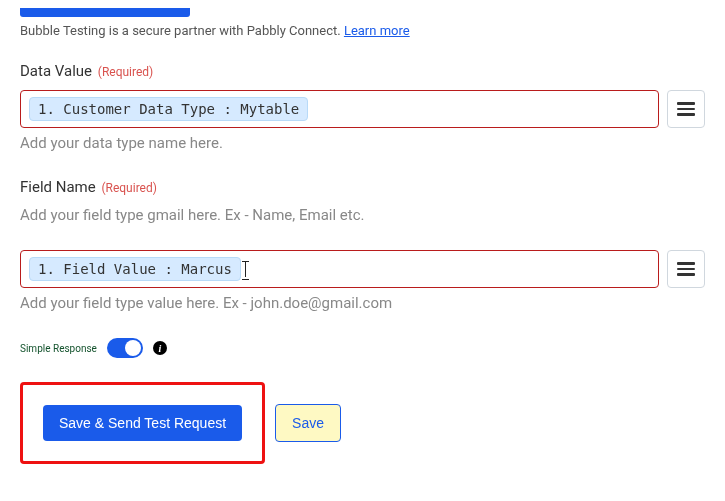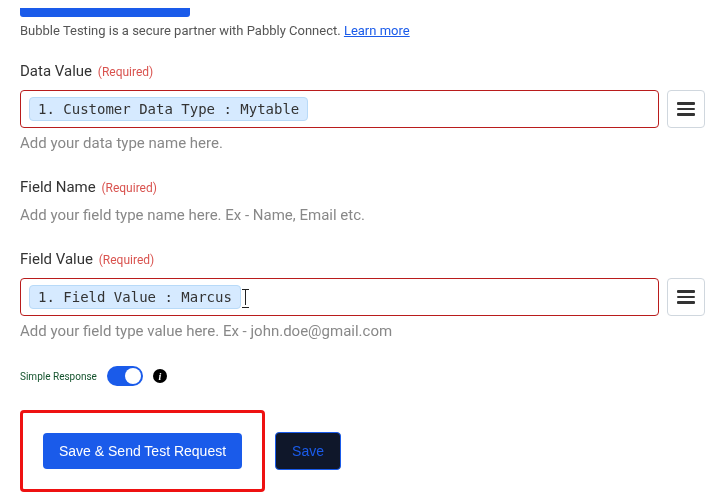--- a/index.html
+++ b/index.html
@@ -149,21 +149,21 @@
     .primary-btn {
       background: #1a5bea;
       color: #fff;
       border: none;
       border-radius: 4px;
       padding: 10px 16px;
       font-size: 14px;
       cursor: pointer;
     }
     .secondary-btn {
-      background: #0f172a;
+      background: #fef9c3;
       color: #1a5bea;
       border: 1px solid #1a5bea;
       border-radius: 4px;
       padding: 10px 16px;
       font-size: 14px;
       cursor: pointer;
     }
     .text-cursor {
       display: inline-block;
       width: 1px;
@@ -218,28 +218,24 @@
     </div>
   </div>
   <div class="helper-text">Add your data type name here.</div>
 </div>
 
 <div class="field-group">
   <div class="field-label">
     <span>Field Name</span>
     <span class="required">(Required)</span>
   </div>
-  <div class="helper-text">Add your field type name here. Ex - Name, Email etc.</div>
+  <div class="helper-text">Add your field type gmail here. Ex - Name, Email etc.</div>
 </div>
 
 <div class="field-group">
-  <div class="field-label">
-    <span>Field Value</span>
-    <span class="required">(Required)</span>
-  </div>
   <div class="input-row">
     <div class="text-input">
       <span class="chip">1. Field Value : Marcus</span>
       <span class="text-cursor"></span>
     </div>
     <div class="menu-btn">
       <span></span>
         <span></span>
         <span></span>
     </div>

